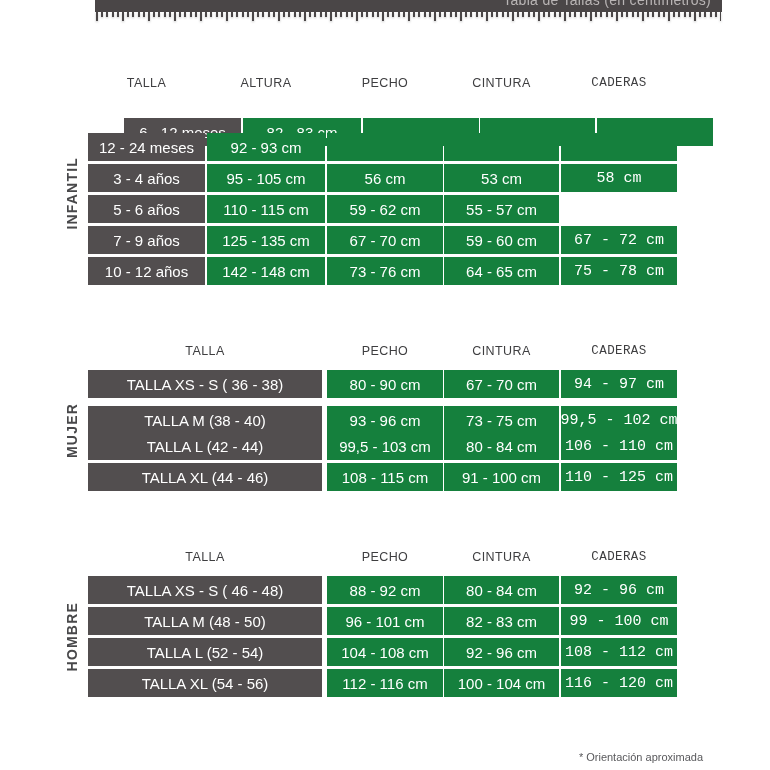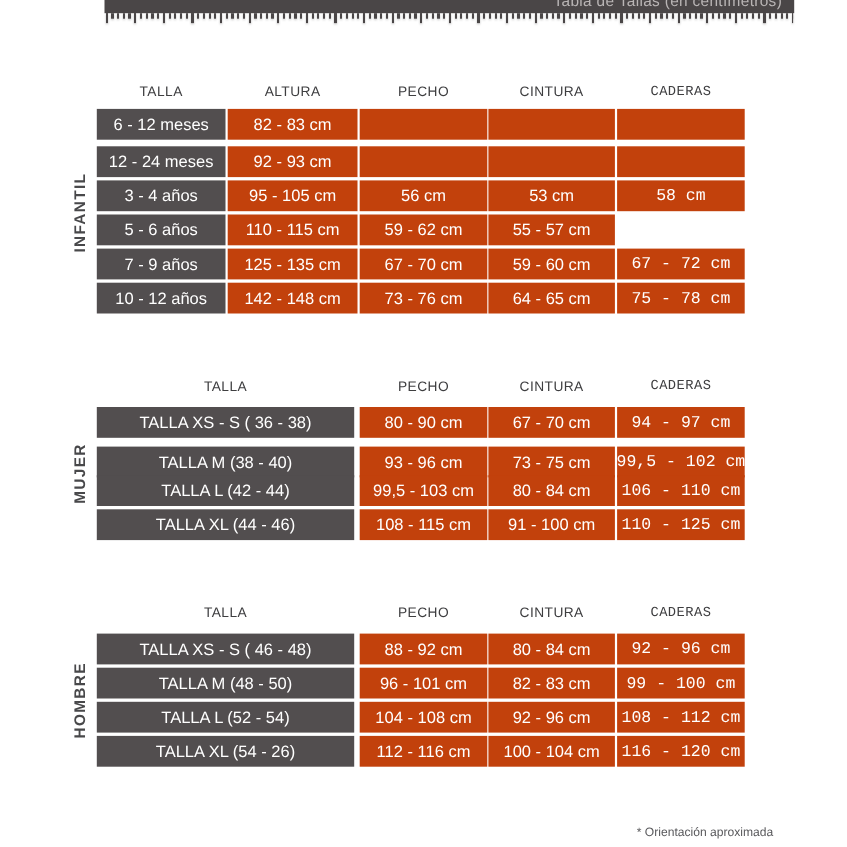--- a/index.html
+++ b/index.html
@@ -69,21 +69,21 @@
     color: #3e3e40;
     font-size: 12.5px;
     letter-spacing: 0.4px;
   }
   .dark {
     background: #524e4f;
     color: #ffffff;
     font-size: 15px;
   }
   .gray {
-    background: #c2410c;
+    background: #15803d;
     color: #ffffff;
     font-size: 15px;
   }
 
   
   .side-label {
     position: absolute;
     left: 61px;
     width: 22px;
     display: flex;
@@ -125,21 +125,21 @@
   </div>
 
   <div class="trow hrow" style="top:76px;">
     <div class="cell hcell c0">TALLA</div>
     <div class="cell hcell c1">ALTURA</div>
     <div class="cell hcell c2">PECHO</div>
     <div class="cell hcell c3">CINTURA</div>
     <div class="cell hcell c4">CADERAS</div>
   </div>
 
-  <div class="trow row" style="top:99px;">
+  <div class="trow row" style="top:118px;margin-left:36px;">
     <div class="cell dark c0">6 - 12 meses</div>
     <div class="cell gray c1">82 - 83 cm</div>
     <div class="cell gray c2"></div>
     <div class="cell gray c3"></div>
     <div class="cell gray c4"></div>
   </div>
   <div class="trow row" style="top:133px;">
     <div class="cell dark c0">12 - 24 meses</div>
     <div class="cell gray c1">92 - 93 cm</div>
     <div class="cell gray c2"></div>
@@ -233,21 +233,21 @@
     <div class="cell gray c3">82 - 83 cm</div>
     <div class="cell gray c4">99 - 100 cm</div>
   </div>
   <div class="trow row" style="top:638px;">
     <div class="cell dark cw">TALLA L (52 - 54)</div>
     <div class="cell gray c2">104 - 108 cm</div>
     <div class="cell gray c3">92 - 96 cm</div>
     <div class="cell gray c4">108 - 112 cm</div>
   </div>
   <div class="trow row" style="top:669px;">
-    <div class="cell dark cw">TALLA XL (54 - 26)</div>
+    <div class="cell dark cw">TALLA XL (54 - 56)</div>
     <div class="cell gray c2">112 - 116 cm</div>
     <div class="cell gray c3">100 - 104 cm</div>
     <div class="cell gray c4">116 - 120 cm</div>
   </div>
 
   <div class="footnote">* Orientación aproximada</div>
 
 </div>
 
 </body></html>

